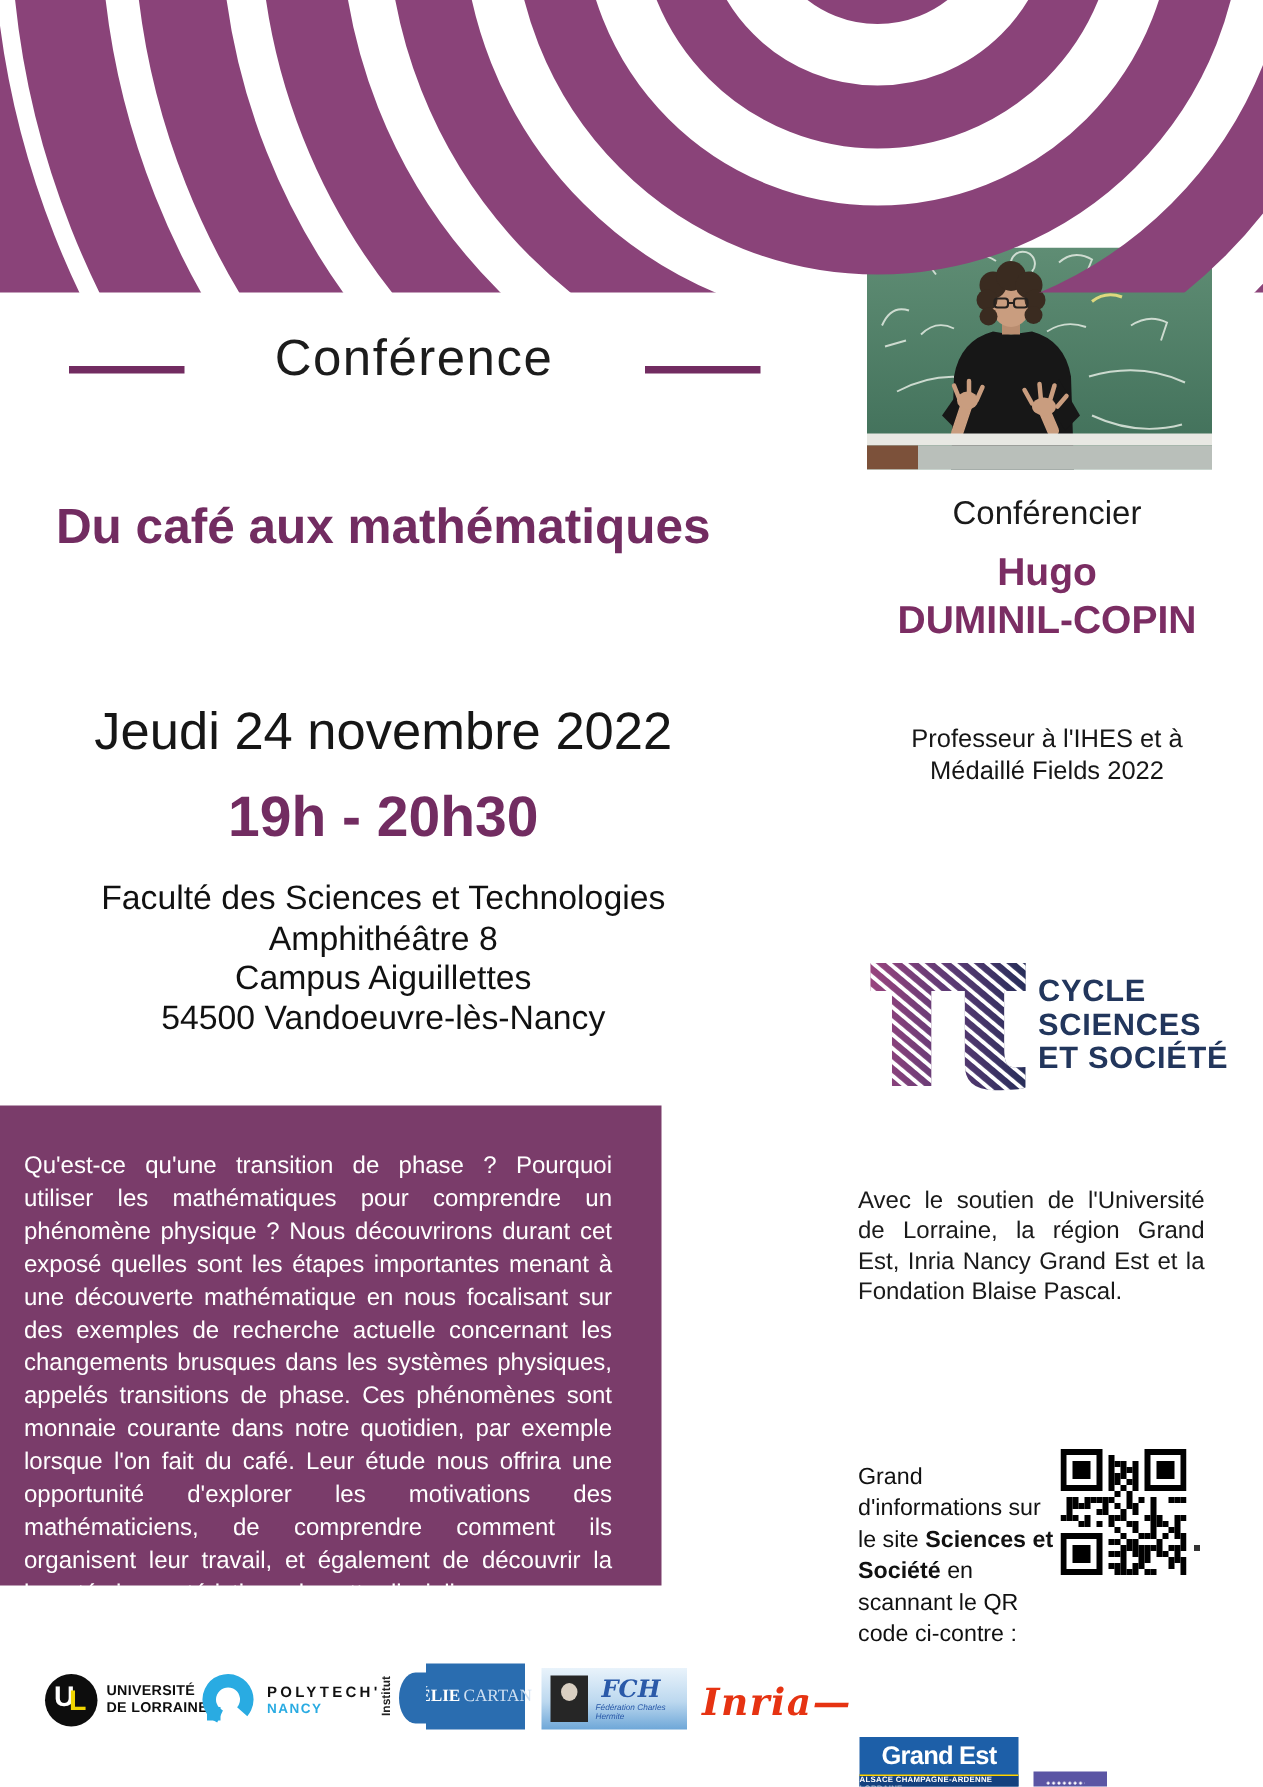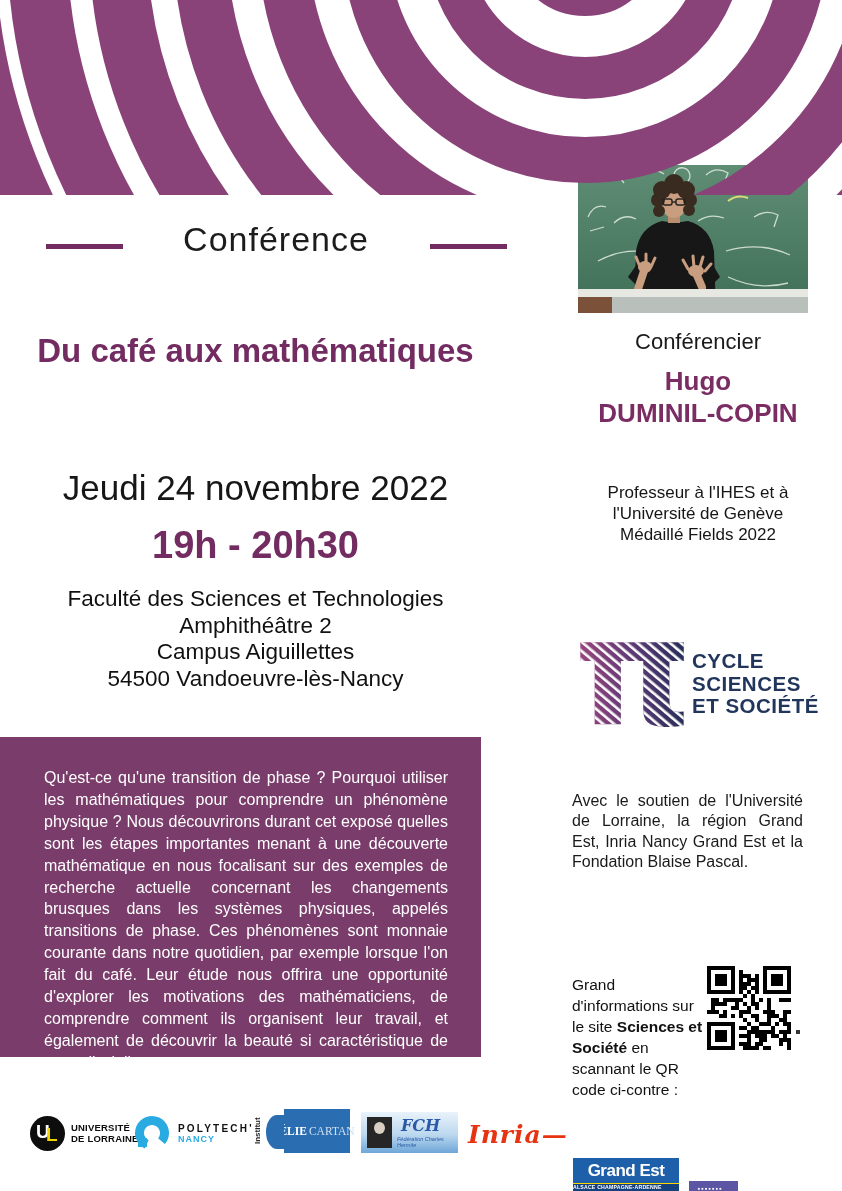--- a/index.html
+++ b/index.html
@@ -20,23 +20,23 @@
   .title{position:absolute;left:0;top:332px;width:511px;text-align:center;
          font-size:33px;font-weight:bold;color:var(--heading);}
   .date{position:absolute;left:0;top:468px;width:511px;text-align:center;
         font-size:35px;font-weight:300;color:#161616;}
   .time{position:absolute;left:0;top:524px;width:511px;text-align:center;
         font-size:38px;font-weight:bold;color:var(--heading);}
   .venue{position:absolute;left:0;top:586px;width:511px;text-align:center;
          font-size:22.5px;line-height:1.18;color:#111;}
 
   
-  .abstract-box{position:absolute;left:0;top:737px;width:481px;height:320px;
+  .abstract-box{position:absolute;left:0;top:737px;width:441px;height:320px;
                 background:var(--box);z-index:2;box-sizing:border-box;
-                padding:30px 33px 0 44px;}
+                padding:30px 33px 0 16px;}
   .abstract-box p{margin:0;color:#fff;font-size:16px;line-height:1.37;text-align:justify;}
 
   
   .photo{position:absolute;left:578px;top:165px;width:230px;height:148px;z-index:1;}
   .speaker-label{position:absolute;left:560px;top:329px;width:276px;text-align:center;
                  font-size:22px;color:#1a1a1a;}
   .speaker-name{position:absolute;left:548px;top:366px;width:300px;text-align:center;
                 font-size:26px;font-weight:bold;line-height:1.22;color:var(--name);}
   .speaker-bio{position:absolute;left:560px;top:438px;width:276px;text-align:center;
                font-size:17px;line-height:1.24;color:#161616;margin-top:44px;}
@@ -177,37 +177,36 @@
   <span class="dash left"></span>
   <div class="kicker-label">Conférence</div>
   <span class="dash right"></span>
 </div>
 
 <div class="title">Du café aux mathématiques</div>
 <div class="date">Jeudi 24 novembre 2022</div>
 <div class="time">19h - 20h30</div>
 <div class="venue">
   <div>Faculté des Sciences et Technologies</div>
-  <div>Amphithéâtre 2</div>
+  <div>Amphithéâtre 8</div>
   <div>Campus Aiguillettes</div>
   <div>54500 Vandoeuvre-lès-Nancy</div>
 </div>
 
 <div class="abstract-box">
   <p>Qu'est-ce qu'une transition de phase ? Pourquoi utiliser les mathématiques pour comprendre un phénomène physique ? Nous découvrirons durant cet exposé quelles sont les étapes importantes menant à une découverte mathématique en nous focalisant sur des exemples de recherche actuelle concernant les changements brusques dans les systèmes physiques, appelés transitions de phase. Ces phénomènes sont monnaie courante dans notre quotidien, par exemple lorsque l'on fait du café. Leur étude nous offrira une opportunité d'explorer les motivations des mathématiciens, de comprendre comment ils organisent leur travail, et également de découvrir la beauté si caractéristique de cette discipline.</p>
 </div>
 
 <div class="speaker-label">Conférencier</div>
 <div class="speaker-name">
   <div>Hugo</div>
   <div>DUMINIL-COPIN</div>
 </div>
 <div class="speaker-bio">
   <div>Professeur à l'IHES et à</div>
-  <div>l'Université de Genève</div>
   <div>Médaillé Fields 2022</div>
 </div>
 
 <div class="cycle-logo">
   <svg width="108" height="112" viewBox="0 0 108 112">
     <defs>
       <linearGradient id="pig" x1="0" y1="0" x2="1" y2="0">
         <stop offset="0" stop-color="#a0457f"></stop>
           <stop offset="0.5" stop-color="#5c3a74"></stop>
           <stop offset="1" stop-color="#1e2c55"></stop>

